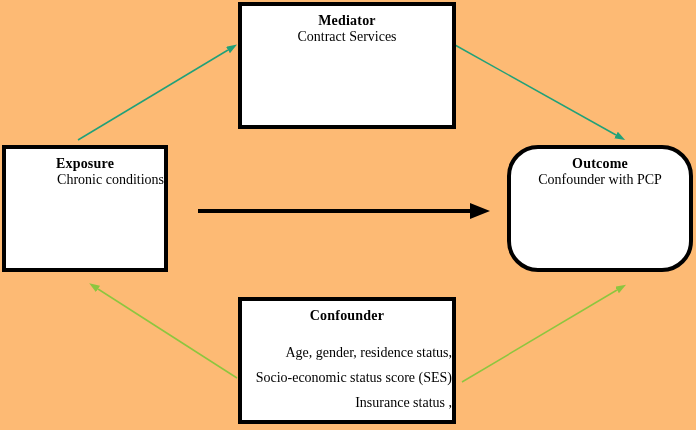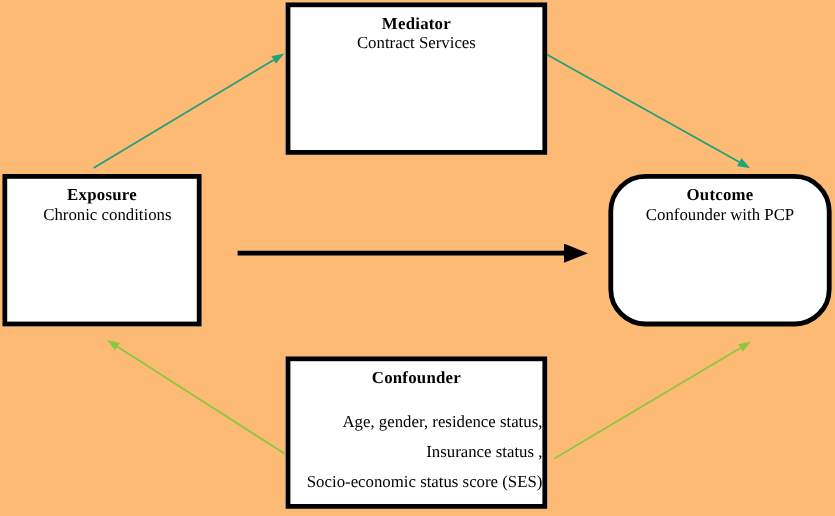--- a/index.html
+++ b/index.html
@@ -31,21 +31,21 @@
     letter-spacing: 0.2px;
   }
   .box-content {
     font-size: 14px;
   }
   .box-mediator   { left: 238px; top: 2px;   width: 218px; height: 127px; }
   .box-exposure   { left: 2px;   top: 145px; width: 166px; height: 127px; }
   .box-outcome    { left: 507px; top: 145px; width: 186px; height: 127px; border-radius: 31px; }
   .box-confounder { left: 238px; top: 297px; width: 218px; height: 127px; }
   .box-exposure .box-content {
-    text-align: left;
+    text-align: right;
     padding-left: 30px;
   }
   .confounder-lines {
     text-align: right;
     padding-left: 12px;
     margin-top: 16px;
     font-size: 14px;
   }
   .confounder-line { line-height: 25px; }
 </style>
@@ -90,18 +90,18 @@
 
   <div class="box box-outcome">
     <div class="box-title">Outcome</div>
     <div class="box-content">Confounder with PCP</div>
   </div>
 
   <div class="box box-confounder">
     <div class="box-title">Confounder</div>
     <div class="confounder-lines">
       <div class="confounder-line">Age, gender, residence status,</div>
+      <div class="confounder-line">Socio-economic status score (SES)</div>
       <div class="confounder-line">Insurance status ,</div>
-      <div class="confounder-line">Socio-economic status score (SES)</div>
     </div>
   </div>
 
 </div>
 
 </body></html>

